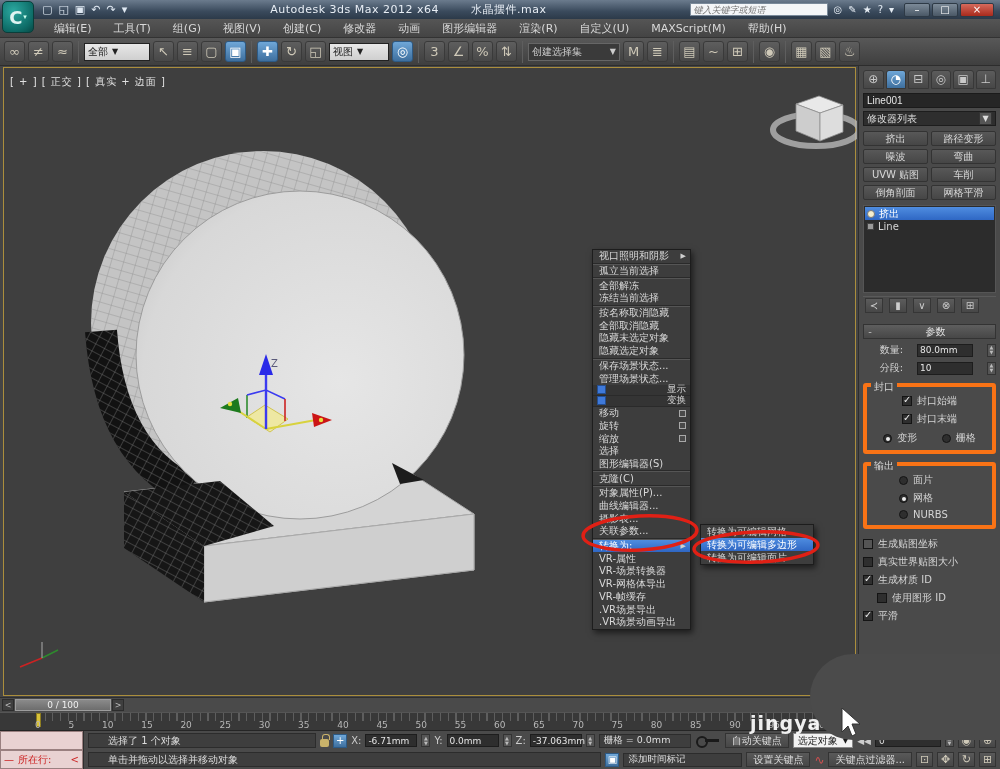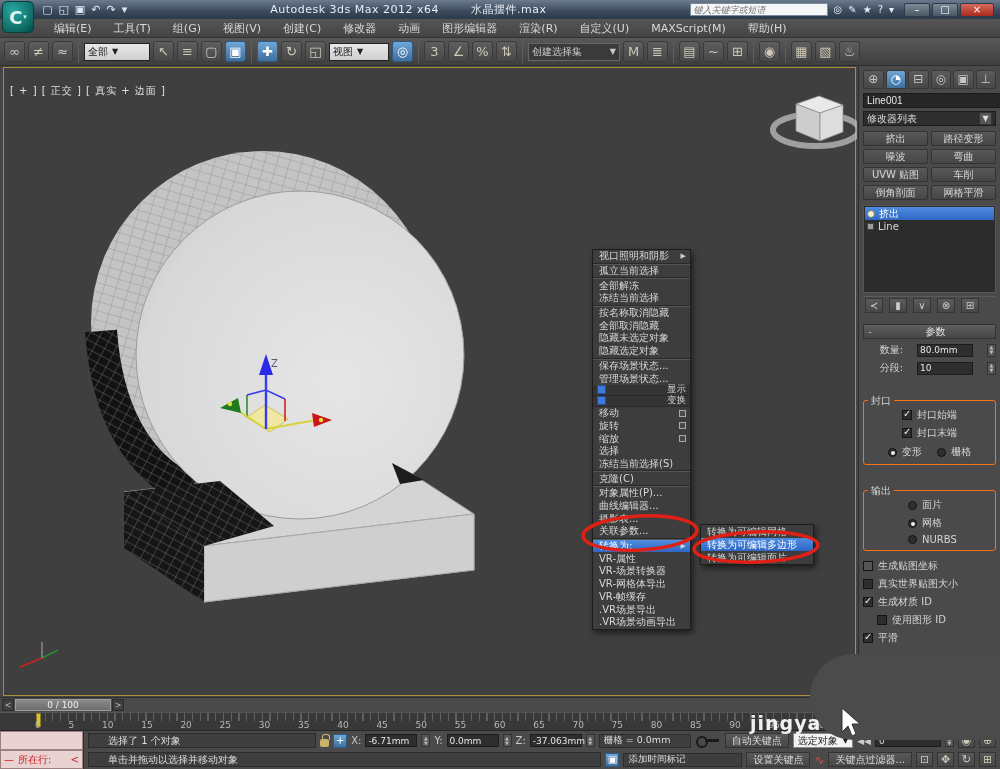--- a/index.html
+++ b/index.html
@@ -40,21 +40,21 @@
   .tbi.blue{background:linear-gradient(#6fa7d8,#3e6f9e);color:#fff;border-color:#2d5a85}
   .tbsep{width:1px;height:22px;background:#2f2f2f;border-right:1px solid #5e5e5e;margin:0 2px}
   .tbdd{height:17px;background:linear-gradient(#e8e8e8,#cfcfcf);color:#222;border:1px solid #222;
     display:flex;align-items:center;font-size:10px;padding:8px 3px;gap:4px}
   .tbdd.dark{background:#3a3a3a;color:#ccc;border:1px solid #666}
   .tbdd .car{font-size:8px}
 
   
   #viewport{position:absolute;left:3px;top:67px;width:853px;height:629px;background:#3f3f3f;
     border:1px solid #ab8e3c;z-index:1}
-  #vplabel{position:absolute;left:6px;top:16px;font-size:10px;color:#e2e2e2;z-index:6;letter-spacing:1px}
+  #vplabel{position:absolute;left:6px;top:7px;font-size:10px;color:#e2e2e2;z-index:6;letter-spacing:1px}
   #scene{position:absolute;left:0;top:0;z-index:2}
 
   
   .menu{position:absolute;background:#3d3d3d;border:1px solid #1d1d1d;box-shadow:2px 3px 6px rgba(0,0,0,.55);
     z-index:30;font-size:10px;color:#d8d8d8}
   #ctxmenu{left:592px;top:249px;width:99px}
   .cm-item{height:12.7px;display:flex;align-items:center;padding:0 4px 0 6px;white-space:nowrap}
   .cm-item .lbl{flex:1;overflow:hidden}
   .cm-item .arr{font-size:7px;color:#cfcfcf}
   .cm-item .cmbox{width:7px;height:7px;border:1px solid #a8a8a8;background:#4a4a4a}
@@ -97,21 +97,21 @@
   #rollhead{height:15px;background:linear-gradient(#5e5e5e,#474747);border:1px solid #333;display:flex;
     align-items:center;font-size:10px;color:#e0e0e0}
   #rollhead .minus{width:12px;text-align:center;color:#bbb}
   #rollhead .rtitle{flex:1;text-align:center}
   .prow{display:flex;align-items:center;justify-content:flex-end;gap:14px;margin-top:4px}
   .plabel{font-size:10px;color:#d2d2d2}
   .pfield{width:56px;height:13px;background:#2e2e2e;border:1px solid #1d1d1d;color:#e6e6e6;font-size:9px;
     display:flex;align-items:center;padding:0 2px}
   .spin{display:flex;flex-direction:column;font-size:5px;line-height:5px;color:#bbb;width:9px;
     background:#555;border:1px solid #333;align-items:center;justify-content:center;height:13px}
-  .group{border:1px solid #f97316;border-radius:3px;margin-top:25px;padding:3px 16px 5px;position:relative}
+  .group{border:4px solid #f97316;border-radius:3px;margin-top:8px;padding:3px 4px 5px;position:relative}
   .gtitle{position:absolute;top:-7px;left:4px;background:#4a4a4a;padding:0 3px;font-size:10px;color:#d8d8d8}
   .crow{display:flex;align-items:center;gap:5px;margin-top:4px;font-size:10px;color:#d4d4d4}
   .crow.center{justify-content:center}
   .crow.indent{margin-left:14px}
   .cb{width:10px;height:10px;background:#2e2e2e;border:1px solid #141414;position:relative;flex:none}
   .cb.on::after{content:"✓";position:absolute;left:0px;top:-3px;color:#e8e8e8;font-size:10px}
   .cb.dis{background:#555}
   .rb{width:9px;height:9px;border-radius:50%;background:#2e2e2e;border:1px solid #141414;position:relative;flex:none}
   .rb.on::after{content:"";position:absolute;left:2px;top:2px;width:4px;height:4px;border-radius:50%;background:#ececec}
   .radpair{display:flex;justify-content:space-around;margin-top:5px}
@@ -396,21 +396,21 @@
       <span class="cmbox"></span>
       </div>
     <div class="cm-item">
       <span class="lbl">缩放</span>
       <span class="cmbox"></span>
       </div>
     <div class="cm-item">
         <span class="lbl">选择</span>
       </div>
     <div class="cm-item">
-        <span class="lbl">冻结当前选择(S)</span>
+        <span class="lbl">图形编辑器(S)</span>
       </div>
     <div class="cm-sep"></div>
     <div class="cm-item">
         <span class="lbl">克隆(C)</span>
       </div>
     <div class="cm-sep"></div>
     <div class="cm-item">
         <span class="lbl">对象属性(P)...</span>
       </div>
     <div class="cm-item">

